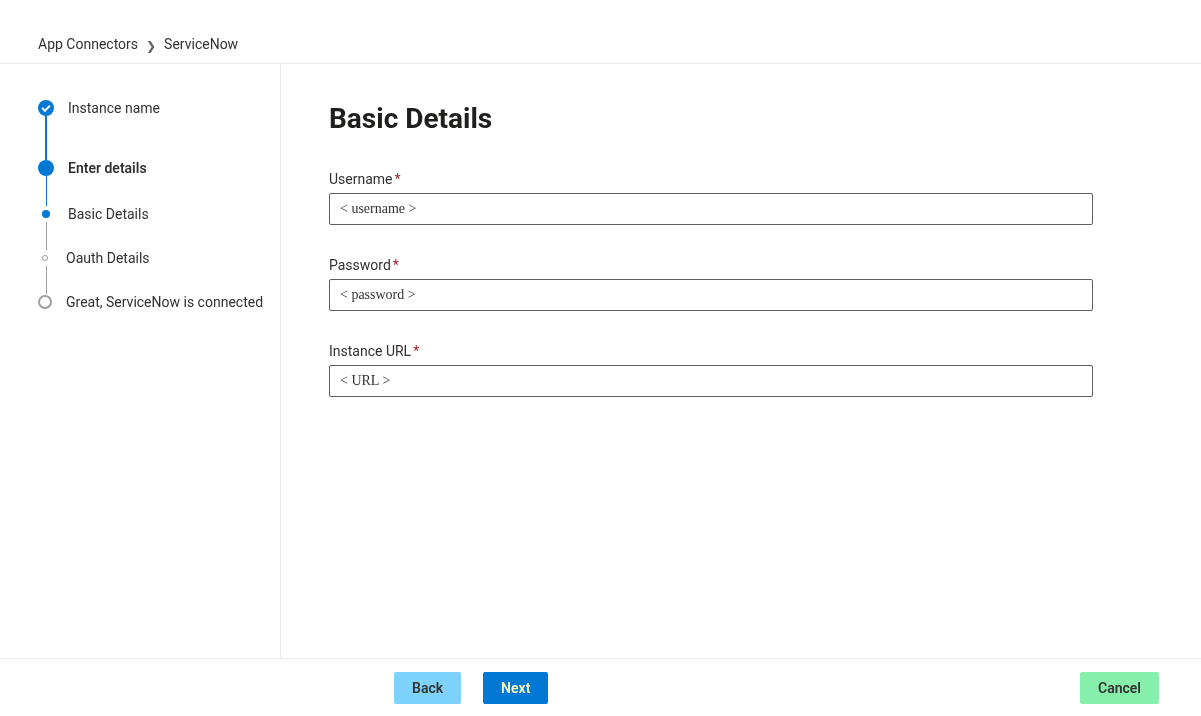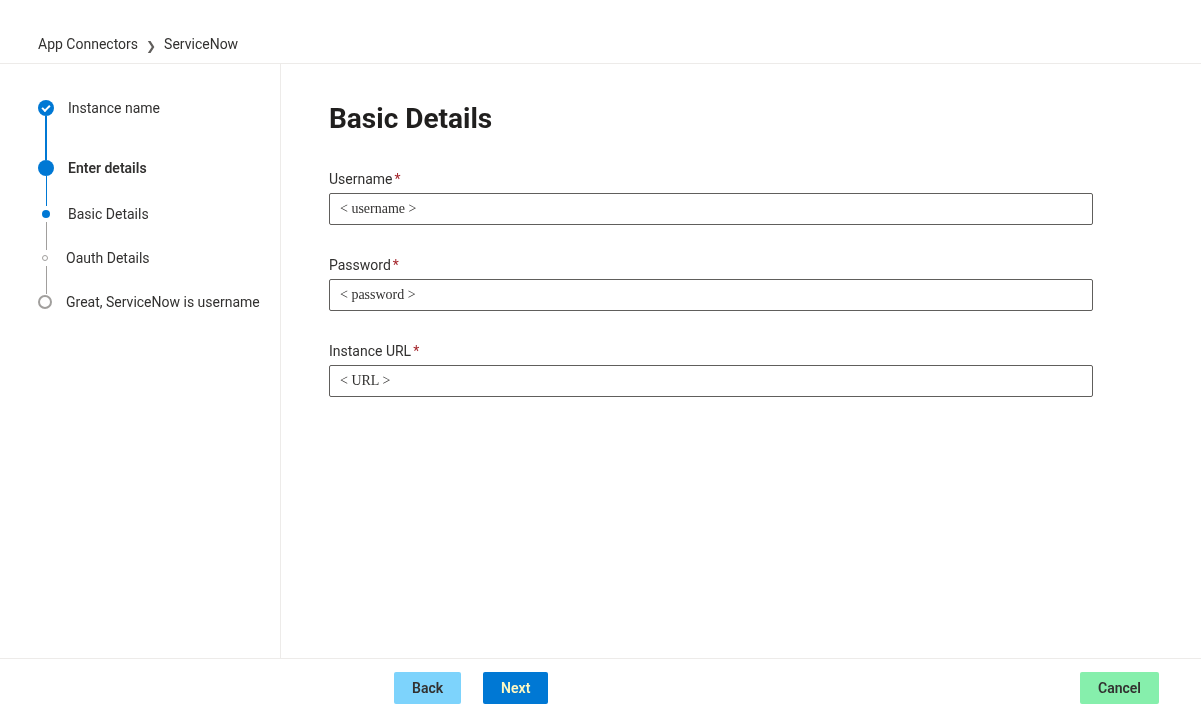--- a/index.html
+++ b/index.html
@@ -223,21 +223,21 @@
     <div class="connector short"></div>
 
     <div class="step">
       <div class="step-bullet sub-pending"></div>
       <div class="step-label">Oauth Details</div>
     </div>
     <div class="connector short"></div>
 
     <div class="step">
       <div class="step-bullet pending"></div>
-      <div class="step-label">Great, ServiceNow is username</div>
+      <div class="step-label">Great, ServiceNow is connected</div>
     </div>
 
   </div>
 
   <div class="main">
     <h1 class="page-title">Basic Details</h1>
 
     <div class="form-group">
       <label class="form-label">
         <span>Username</span><span class="required">*</span>

